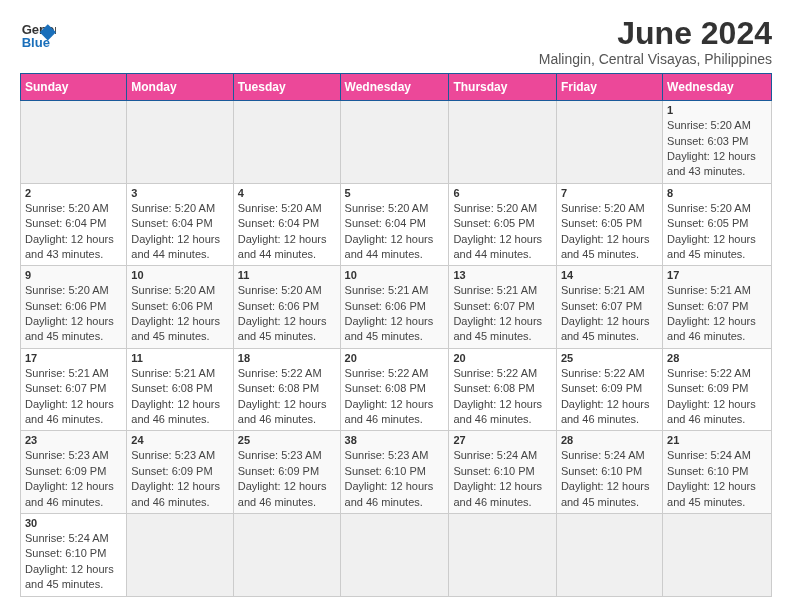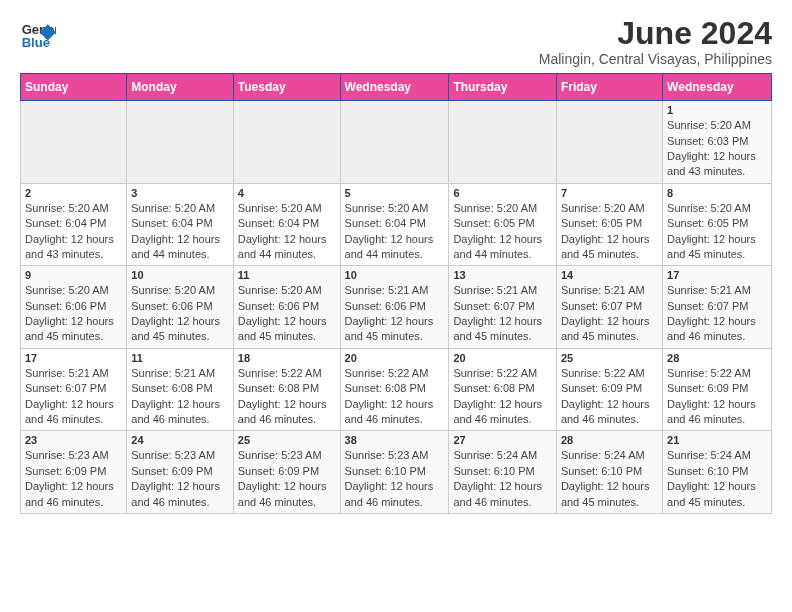--- a/index.html
+++ b/index.html
@@ -240,14 +240,26 @@
         </td>
         <td>
           <span class="day-number">28</span>
           <div class="day-info">Sunrise: 5:24 AM<br>Sunset: 6:10 PM<br>Daylight: 12 hours and 45 minutes.</div>
         </td>
         <td>
           <span class="day-number">21</span>
           <div class="day-info">Sunrise: 5:24 AM<br>Sunset: 6:10 PM<br>Daylight: 12 hours and 45 minutes.</div>
         </td>
       </tr>
+      <tr>
+        <td>
+          <span class="day-number">30</span>
+          <div class="day-info">Sunrise: 5:24 AM<br>Sunset: 6:10 PM<br>Daylight: 12 hours and 45 minutes.</div>
+        </td>
+        <td class="empty-cell"></td>
+        <td class="empty-cell"></td>
+        <td class="empty-cell"></td>
+        <td class="empty-cell"></td>
+        <td class="empty-cell"></td>
+        <td class="empty-cell"></td>
+      </tr>
     </tbody>
 </table>
 
 </body></html>

